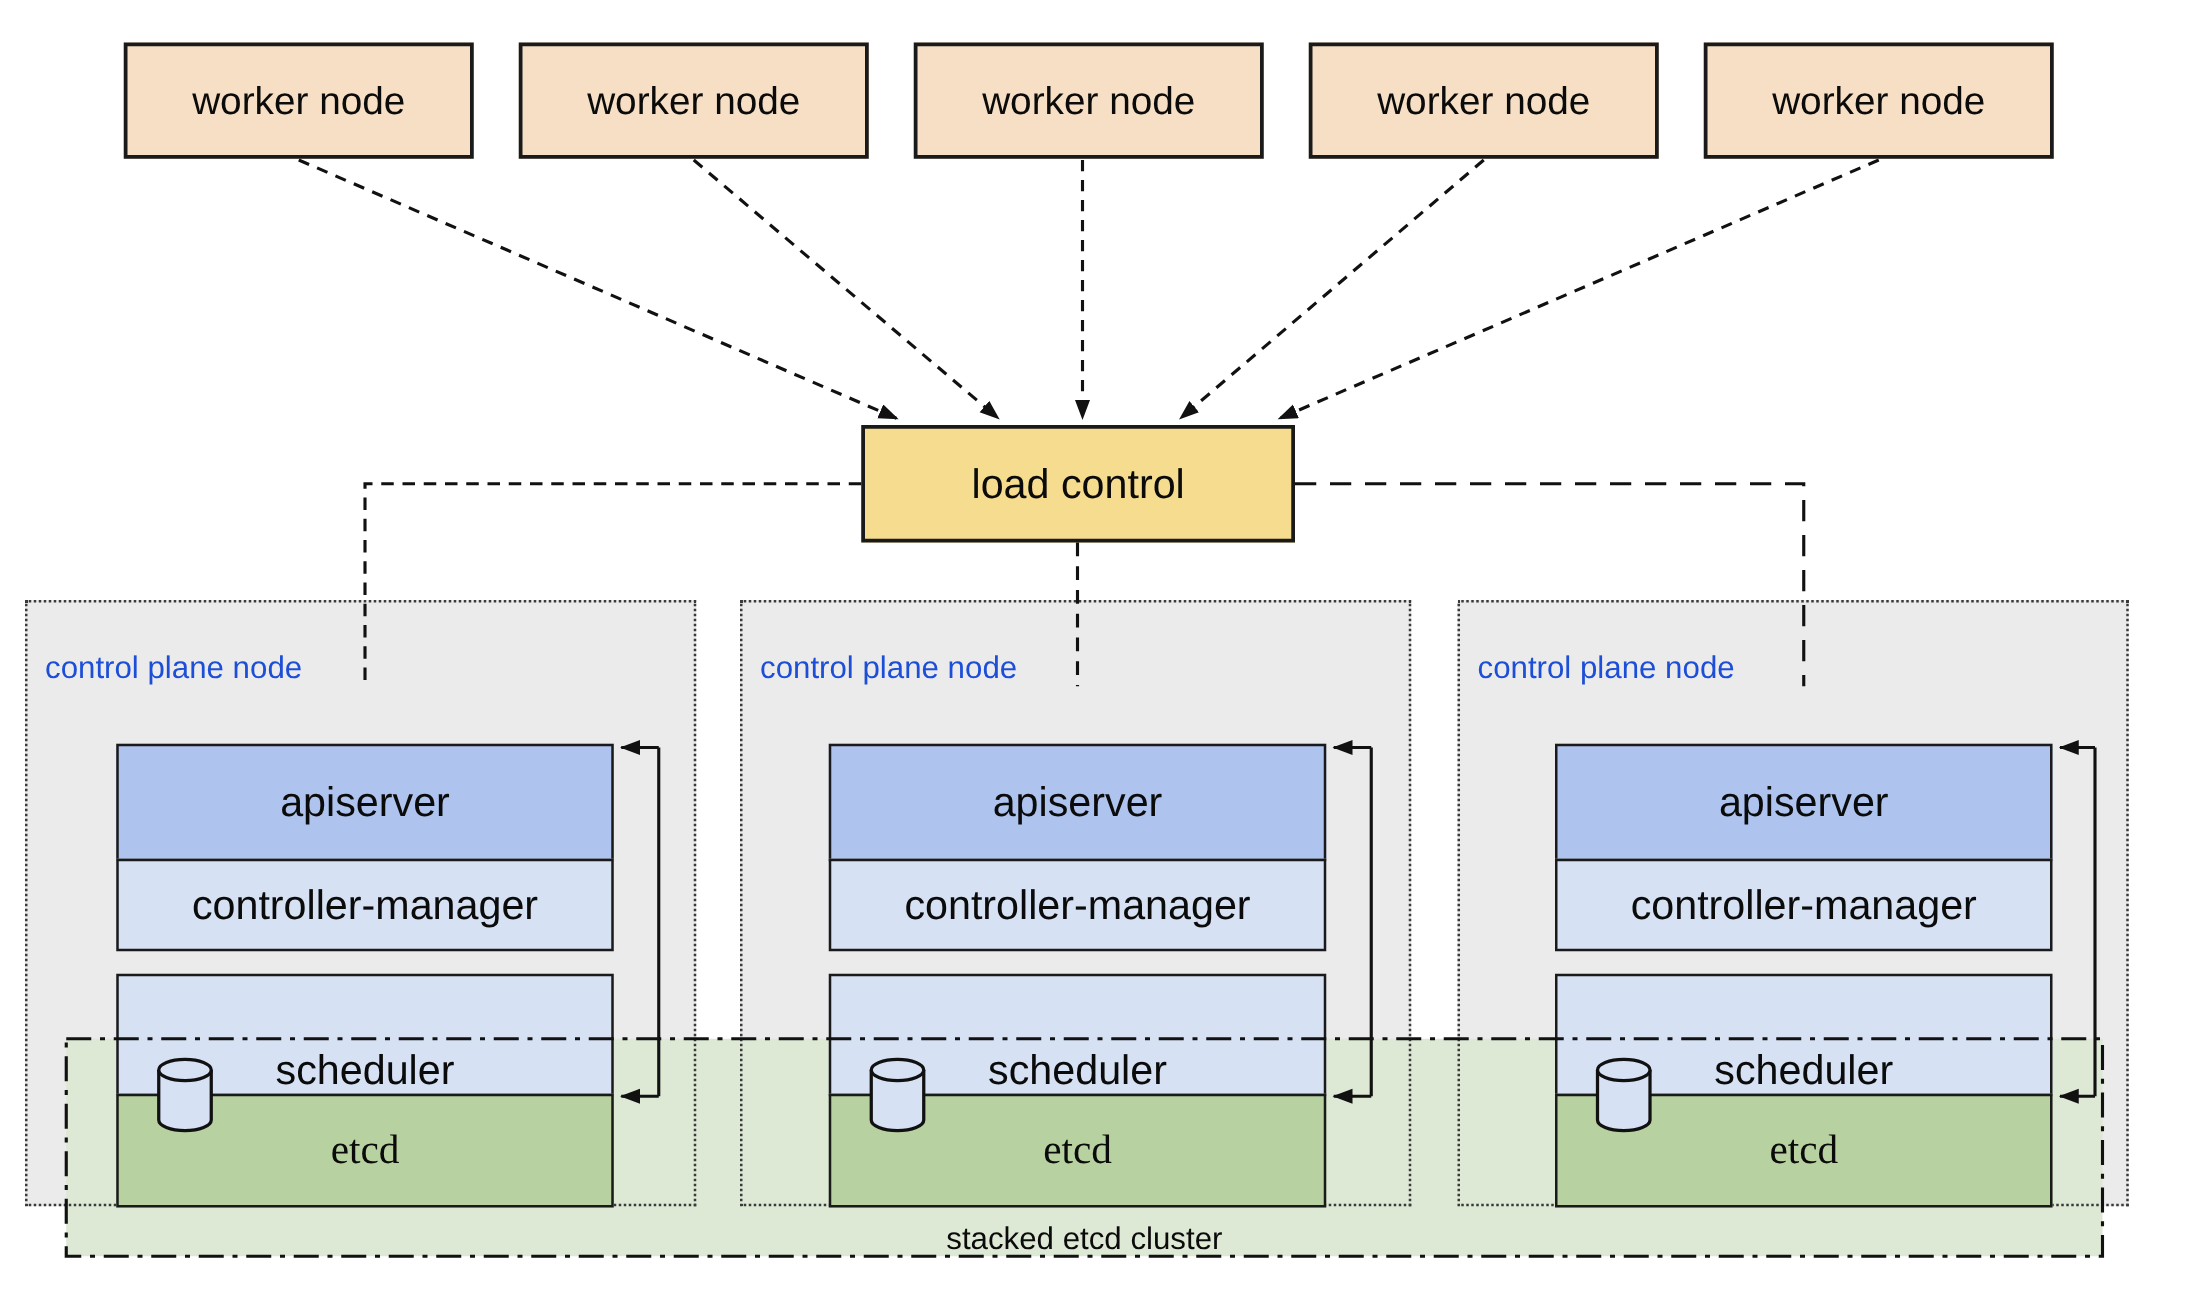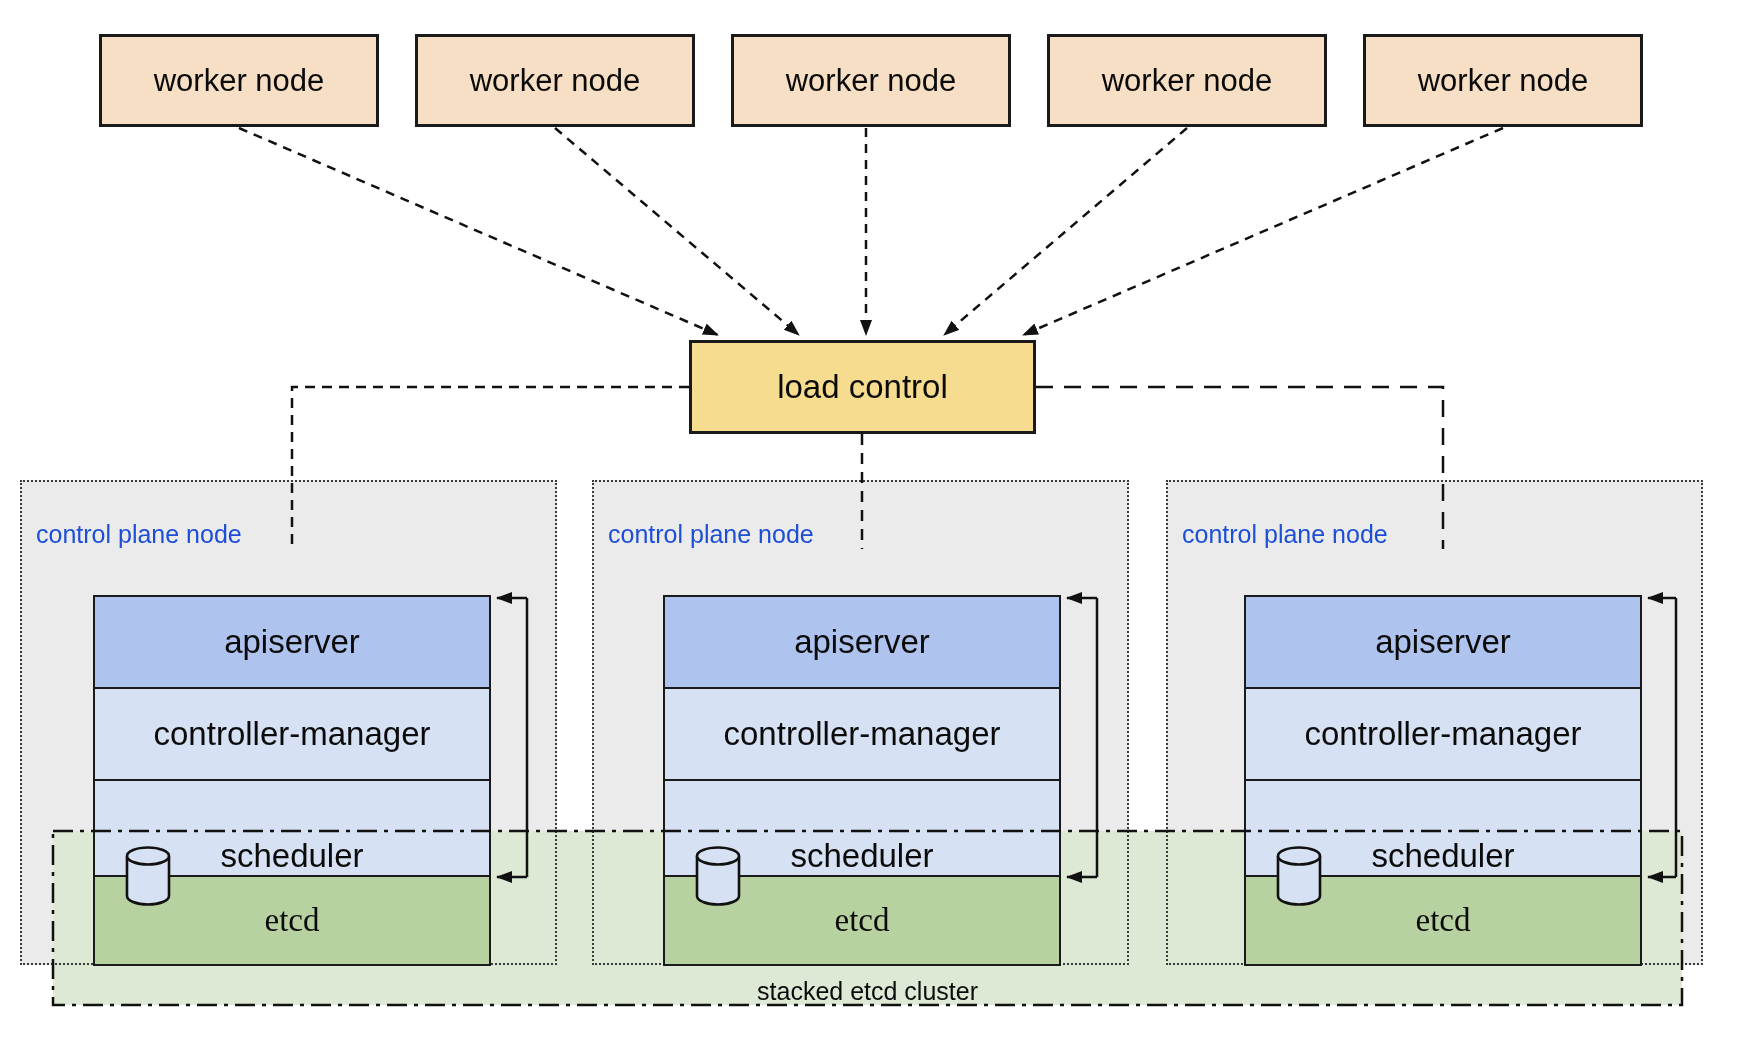--- a/index.html
+++ b/index.html
@@ -35,21 +35,21 @@
     border:2.5px dotted #3a3a3a;z-index:3;background:transparent;
   }
   .cp-label{position:absolute;left:14px;top:11px;font-size:25px;color:#1d4ed8;margin-top:27px;}
   .row{
     position:absolute;box-sizing:border-box;width:398px;z-index:4;
     border:2.5px solid #1a1a1a;display:flex;align-items:center;justify-content:center;
     font-size:33px;
     margin-top:44px;
   }
   .row.apiserver{top:551px;height:94px;background:var(--apiserver-fill);}
-  .row.cm{top:643px;height:94px;background:var(--component-fill);}
+  .row.cm{top:643px;height:74px;background:var(--component-fill);}
   .row.sched{top:735px;height:98px;background:var(--component-fill);align-items:flex-end;}
   .row.etcd{top:831px;height:91px;background:var(--etcd-fill);font-family:Liberation Serif, serif;}
   #overlay{position:absolute;left:0;top:0;z-index:5;pointer-events:none;}
   .dash{stroke:var(--line-color);stroke-width:2.5;fill:none;}
   .solid{stroke:var(--line-color);stroke-width:2.5;fill:none;}
   .cyl{fill:var(--component-fill);stroke:#111;stroke-width:2.6;}
 </style>
 </head>
 <body>
 

